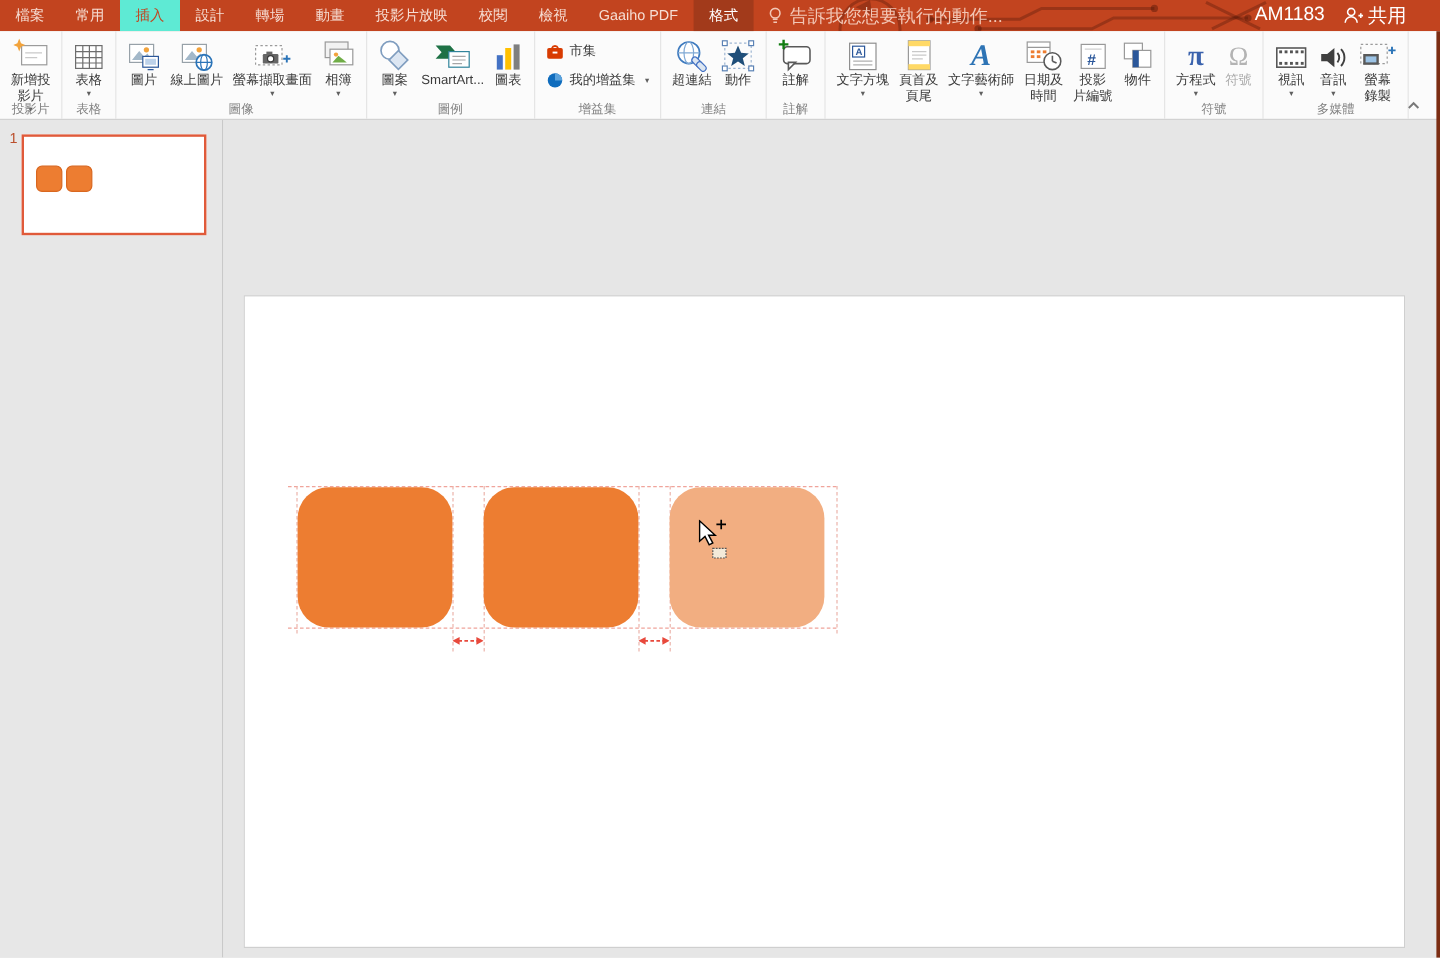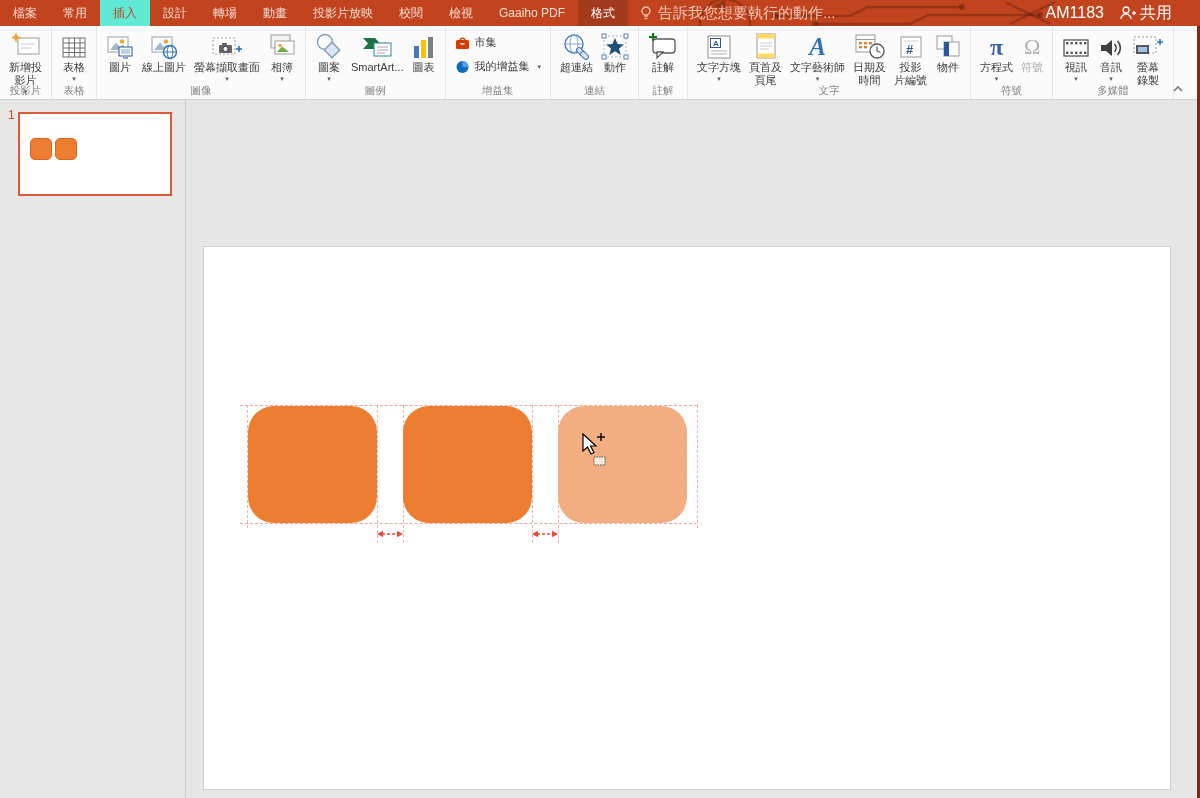--- a/index.html
+++ b/index.html
@@ -411,21 +411,20 @@
           <svg width="26" height="26">
         <rect x="2" y="2" width="15" height="13" fill="#fff" stroke="#999"></rect>
         <rect x="9" y="8" width="15" height="14" fill="#fff" stroke="#999"></rect>
         <rect x="9" y="8" width="5" height="14" fill="#2b579a"></rect>
       </svg>
         </div>
       <div class="rlab">
           <span>物件</span>
         </div>
     </div>
-    <div class="gname">文字</div>
   </div>
 
   <div class="rgroup">
     <div class="rbtn">
       <div class="ric">
           <span style="font-family:'Liberation Serif','DejaVu Serif',serif;font-weight:bold;font-size:24px;color:#3a62ad;line-height:26px">π</span>
         </div>
       <div class="rlab">
           <span>方程式</span>
         </div>

